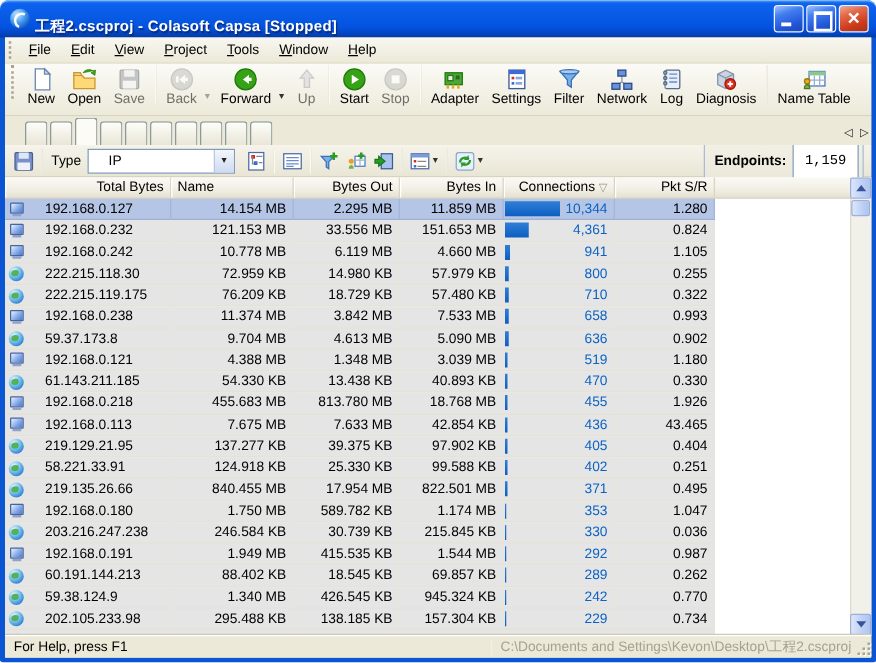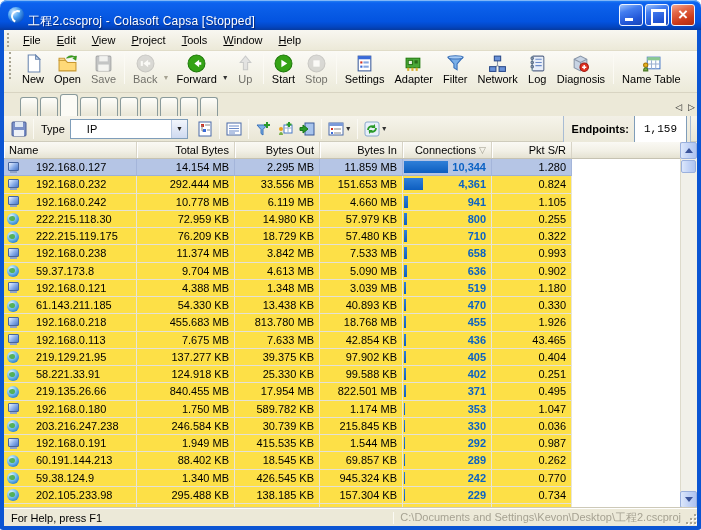--- a/index.html
+++ b/index.html
@@ -10,21 +10,21 @@
     border:4px solid #0b55d3;border-top:none;border-radius:8px 8px 3px 3px;background:#ece9d8;}
 
   
   .titlebar{flex:none;height:30px;margin:0 -4px;border-radius:7px 7px 0 0;
     background:linear-gradient(180deg,#2b8cf5 0%,#0d62ef 10%,#085be5 42%,#0353e0 72%,#0345c0 90%,#063aa0 100%);
     display:flex;align-items:center;padding:0 5px;box-shadow:inset 0 1px 0 #7fb6f8;}
   .app-icon{width:16px;height:16px;border-radius:50%;flex:none;margin:0 4px 0 3px;position:relative;
     background:radial-gradient(circle at 35% 30%,#cfe8ff,#4aa0f0 40%,#0b50c0 80%,#083a90);}
   .app-icon::after{content:"";position:absolute;left:3px;top:3px;width:9px;height:9px;border:2px solid rgba(255,255,255,.9);
     border-color:#fff transparent transparent #fff;border-radius:50%;transform:rotate(-20deg);}
-  .title-text{color:#fff;font-weight:normal;font-size:12px;letter-spacing:.2px;
+  .title-text{color:#fff;font-weight:bold;font-size:12px;letter-spacing:.2px;
     text-shadow:1px 1px 1px #0a2a78;white-space:nowrap;overflow:hidden;flex:1;margin-top:12px;}
   .winbtns{display:flex;gap:2px;margin-right:1px;}
   .winbtn{width:24px;height:22px;border-radius:3px;border:1px solid #eef4ff;position:relative;cursor:default;}
   .winbtn.min,.winbtn.max{background:linear-gradient(160deg,#9ec2fa 0%,#447ef0 30%,#2257d8 70%,#1a46b8 100%);}
   .winbtn.close{background:linear-gradient(160deg,#f2a894 0%,#e46a4a 30%,#cc3a1a 70%,#b02e12 100%);}
   .winbtn.min::after{content:"";position:absolute;left:5px;bottom:4px;width:8px;height:3px;background:#fff;}
   .winbtn.max::after{content:"";position:absolute;left:5px;top:4px;width:11px;height:11px;
     border:2px solid #fff;border-top-width:3px;}
   .winbtn.close::after{content:"×";position:absolute;left:0;right:0;top:0;bottom:0;color:#fff;
     font-size:17px;font-weight:bold;text-align:center;line-height:20px;}
@@ -81,28 +81,28 @@
   
   .tablewrap{flex:1;min-height:0;display:flex;background:#fff;}
   .listview{flex:none;width:568px;display:flex;flex-direction:column;min-height:0;}
   .lv-header{flex:none;height:17px;display:grid;grid-template-columns:133px 98px 85px 83px 89px 80px;
     background:linear-gradient(180deg,#faf9f4 0%,#f2f0e6 55%,#e5e2d2 100%);border-bottom:1px solid #c6c2b2;}
   .hcell{display:flex;align-items:center;padding:0 5px;border-right:1px solid #d8d4c6;box-shadow:inset 1px 0 0 #fff;
     white-space:nowrap;overflow:hidden;cursor:default;}
   .hcell.num{justify-content:flex-end;}
   .sort-icon{color:#9a9788;font-size:9px;margin-left:3px;line-height:9px;}
   .lv-body{flex:1;min-height:0;overflow:hidden;}
-  .row{height:17.25px;display:grid;grid-template-columns:133px 98px 85px 83px 89px 80px;background:#fde047;}
+  .row{height:17.25px;display:grid;grid-template-columns:133px 98px 85px 83px 89px 80px;background:#e5e5e5;}
   .cell{display:flex;align-items:center;padding:0 5px;border-right:1px solid #e8e5da;border-bottom:1px solid #e4e1d6;
     white-space:nowrap;overflow:hidden;}
   .cell.num{justify-content:flex-end;}
   .cell.name{padding-left:3px;gap:16px;}
   .cell.conn{position:relative;color:#0b62c4;}
   .conn-bar{position:absolute;left:1px;top:2px;height:12px;background:linear-gradient(180deg,#2f7fd8,#0d5ec0);}
-  .conn-val{position:relative;z-index:1;font-weight:bold;}
+  .conn-val{position:relative;z-index:1;}
   .row.selected{background:#b5c5e5;}
   .row.selected .cell{border-right-color:#a4b5da;border-bottom-color:#9db0d6;}
   .row-icon{width:13px;height:13px;position:relative;flex:none;}
   [data-name="computer-icon"]::before{content:"";position:absolute;left:1px;top:1px;width:9px;height:7px;
     border:1px solid #46659f;background:linear-gradient(135deg,#eaf3ff,#86abe8 55%,#4a78c8);border-radius:1px;}
   [data-name="computer-icon"]::after{content:"";position:absolute;left:3px;top:10px;width:7px;height:2px;background:#8fa3c9;}
   [data-name="globe-icon"]::before{content:"";position:absolute;left:0;top:1px;width:12px;height:12px;border-radius:50%;
     background:radial-gradient(circle at 35% 30%,#eaf6ff,#7cc4f0 40%,#2a7fd0 78%,#1a5fa8);}
   [data-name="globe-icon"]::after{content:"";position:absolute;left:2px;top:4px;width:6px;height:5px;
     border-radius:60% 40% 55% 45%;background:#4fae52;opacity:.95;}
@@ -225,41 +225,41 @@
     <div class="tb-btn" data-name="stop-button" data-state="disabled">
       <span class="tbi" data-name="stop-icon"><svg viewBox="0 0 18 18">
             <circle cx="9" cy="9" r="8" fill="#c6c2b4" stroke="#a8a496"></circle>
             <rect x="6" y="6" width="6" height="6" fill="#fff"></rect>
           </svg></span>
       <span class="tbl" data-name="stop-button-label">Stop</span>
     </div>
 
     <span class="tb-sep" data-name="toolbar-separator"></span>
 
+    <div class="tb-btn" data-name="adapter-button" data-state="enabled">
+      <span class="tbi" data-name="adapter-icon"><svg viewBox="0 0 18 18">
+            <rect x="2" y="4" width="13" height="9" fill="#4aa838" stroke="#1e7a0a"></rect>
+            <rect x="4" y="6" width="4" height="4" fill="#e8f0e0" stroke="#2a7818"></rect>
+            <rect x="10" y="6" width="3" height="3" fill="#2a6a18"></rect>
+            <rect x="3" y="13" width="2" height="3" fill="#d8b030"></rect>
+            <rect x="7" y="13" width="2" height="3" fill="#d8b030"></rect>
+            <rect x="11" y="13" width="2" height="3" fill="#d8b030"></rect>
+          </svg></span>
+      <span class="tbl" data-name="adapter-button-label">Adapter</span>
+    </div>
     <div class="tb-btn" data-name="settings-button" data-state="enabled">
       <span class="tbi" data-name="settings-icon"><svg viewBox="0 0 18 18">
             <rect x="3" y="2" width="12" height="14" fill="#fff" stroke="#3a5a9a"></rect>
             <rect x="3" y="2" width="12" height="3" fill="#3a6ad8"></rect>
             <rect x="5" y="7" width="2" height="2" fill="#d03020"></rect>
             <rect x="8" y="7" width="5" height="2" fill="#88a8e0"></rect>
             <rect x="5" y="11" width="2" height="2" fill="#3a6ad8"></rect>
             <rect x="8" y="11" width="5" height="2" fill="#88a8e0"></rect>
           </svg></span>
       <span class="tbl" data-name="settings-button-label">Settings</span>
-    </div>
-    <div class="tb-btn" data-name="adapter-button" data-state="enabled">
-      <span class="tbi" data-name="adapter-icon"><svg viewBox="0 0 18 18">
-            <rect x="2" y="4" width="13" height="9" fill="#4aa838" stroke="#1e7a0a"></rect>
-            <rect x="4" y="6" width="4" height="4" fill="#e8f0e0" stroke="#2a7818"></rect>
-            <rect x="10" y="6" width="3" height="3" fill="#2a6a18"></rect>
-            <rect x="3" y="13" width="2" height="3" fill="#d8b030"></rect>
-            <rect x="7" y="13" width="2" height="3" fill="#d8b030"></rect>
-            <rect x="11" y="13" width="2" height="3" fill="#d8b030"></rect>
-          </svg></span>
-      <span class="tbl" data-name="adapter-button-label">Adapter</span>
     </div>
     <div class="tb-btn" data-name="filter-button" data-state="enabled">
       <span class="tbi" data-name="filter-icon"><svg viewBox="0 0 18 18">
             <path d="M2 3h14l-5.5 6.5V15l-3-2V9.5z" fill="#7ab0e8" stroke="#3a70b8"></path>
             <ellipse cx="9" cy="3.2" rx="7" ry="1.6" fill="#a8ccf4" stroke="#3a70b8"></ellipse>
           </svg></span>
       <span class="tbl" data-name="filter-button-label">Filter</span>
     </div>
     <div class="tb-btn" data-name="network-button" data-state="enabled">
       <span class="tbi" data-name="network-icon"><svg viewBox="0 0 18 18">
@@ -401,25 +401,25 @@
     <span class="spacer"></span>
     <div class="endpoints-panel" data-name="endpoints-count-panel">
       <span class="endpoints-label" data-name="endpoints-count-label">Endpoints:</span>
       <span class="endpoints-value" data-name="endpoints-count-value">1,159</span>
     </div>
   </div>
 
   <div class="tablewrap" data-name="endpoints-table">
     <div class="listview">
       <div class="lv-header" data-name="table-header-row">
+        <div class="hcell num" data-name="column-header-total-bytes">
+            <span data-name="column-header-label">Total Bytes</span>
+          </div>
         <div class="hcell" data-name="column-header-name">
             <span data-name="column-header-label">Name</span>
-          </div>
-        <div class="hcell num" data-name="column-header-total-bytes">
-            <span data-name="column-header-label">Total Bytes</span>
           </div>
         <div class="hcell num" data-name="column-header-bytes-out">
             <span data-name="column-header-label">Bytes Out</span>
           </div>
         <div class="hcell num" data-name="column-header-bytes-in">
             <span data-name="column-header-label">Bytes In</span>
           </div>
         <div class="hcell num" data-name="column-header-connections">
             <span data-name="column-header-label">Connections</span>
             <span class="sort-icon" data-name="sort-descending-icon">▽</span>
@@ -441,21 +441,21 @@
       <span class="conn-bar" data-name="connections-bar" style="width: 50%;"></span>
       <span class="conn-val" data-name="connections-value">10,344</span>
     </div>
     <div class="cell num" data-name="pkt-sr-cell">1.280</div>
   </div>
           <div class="row" data-name="table-row">
     <div class="cell name" data-name="name-cell">
       <span class="row-icon" data-name="computer-icon"></span>
       <span data-name="endpoint-address">192.168.0.232</span>
     </div>
-    <div class="cell num" data-name="total-bytes-cell">292.444 MB</div>
+    <div class="cell num" data-name="total-bytes-cell">121.153 MB</div>
     <div class="cell num" data-name="bytes-out-cell">33.556 MB</div>
     <div class="cell num" data-name="bytes-in-cell">151.653 MB</div>
     <div class="cell num conn" data-name="connections-cell">
       <span class="conn-bar" data-name="connections-bar" style="width: 21.1%;"></span>
       <span class="conn-val" data-name="connections-value">4,361</span>
     </div>
     <div class="cell num" data-name="pkt-sr-cell">0.824</div>
   </div>
           <div class="row" data-name="table-row">
     <div class="cell name" data-name="name-cell">

